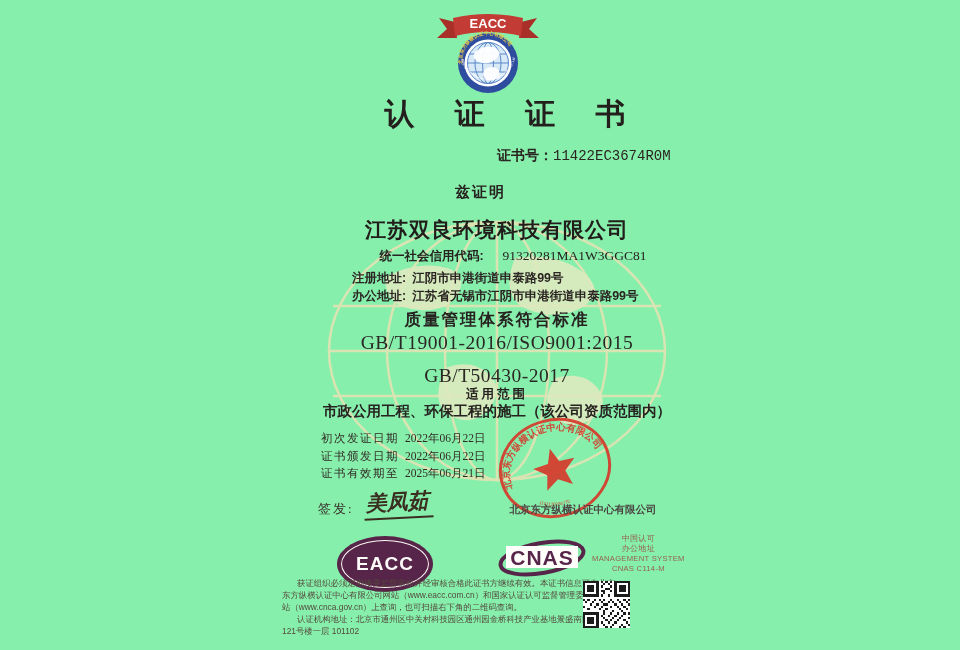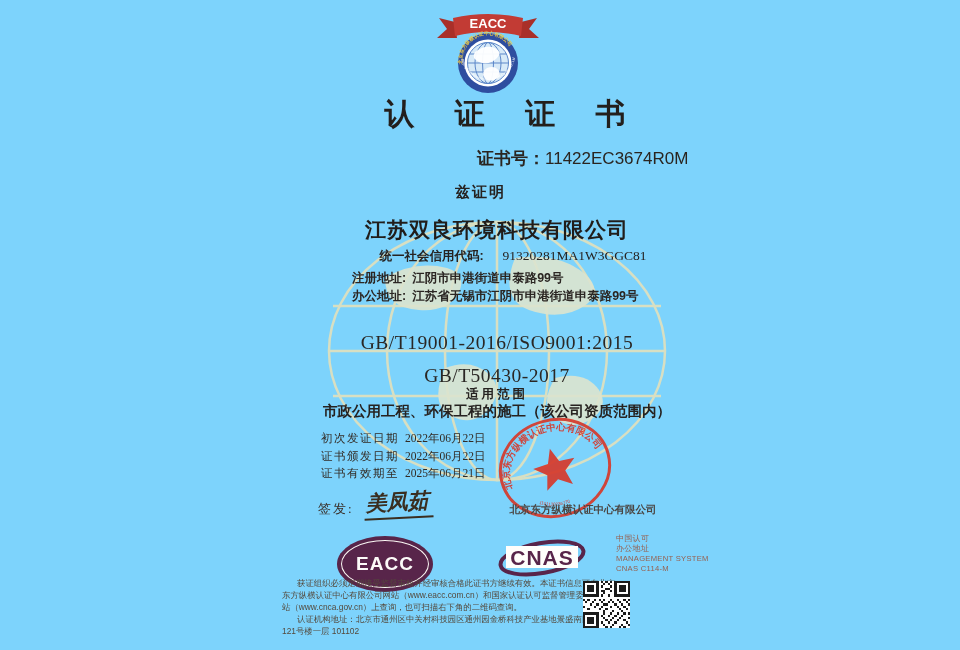--- a/index.html
+++ b/index.html
@@ -2,28 +2,28 @@
 <html><head>
 <meta charset="utf-8">
 <style>
   html,body{margin:0;padding:0;}
   body{
     width:960px;height:650px;overflow:hidden;position:relative;
     background:#ffffff;
     font-family:"Liberation Sans","DejaVu Sans",sans-serif;
     color:#262220;
   }
-  .page{position:absolute;left:0;top:0;width:960px;height:650px;background:#7dd3fc;}
+  .page{position:absolute;left:0;top:0;width:960px;height:650px;background:#86efac;}
   .abs{position:absolute;}
   .ctr{left:260px;width:474px;text-align:center;}
   .watermark{position:absolute;left:325px;top:218px;z-index:0;opacity:.8;}
   .z{z-index:2;}
 
   .title{margin:0;font-size:30px;font-weight:bold;letter-spacing:16px;padding-left:16px;color:#231f1c;top:94px;}
-  .cert-no{left:477px;top:147px;font-family:Liberation Sans, sans-serif;font-size:17px;color:#2a2520;}
+  .cert-no{left:497px;top:147px;font-family:Liberation Mono, monospace;font-size:14px;color:#2a2520;}
   .cert-no .lbl{font-weight:bold;}
   .intro{left:455px;top:183px;font-size:15px;font-weight:bold;letter-spacing:2px;}
   .company{top:216px;font-size:21px;font-weight:bold;letter-spacing:1px;color:#211d1a;}
   .credit{top:248px;padding-left:16px;font-size:12.5px;font-weight:bold;}
   .credit .val{font-family:"Liberation Serif","DejaVu Serif",serif;font-weight:normal;font-size:13.5px;margin-left:19px;}
   .addr{left:352px;top:269px;font-size:12.5px;font-weight:bold;line-height:18px;color:#2b2623;}
   .addr .v{margin-left:6px;}
   .std-head{top:309px;font-size:16.5px;font-weight:bold;letter-spacing:2px;}
   .std-line{font-family:"Liberation Serif","DejaVu Serif",serif;font-size:19.5px;color:#2a2724;letter-spacing:.5px;}
   .s1{top:332px;} .s2{top:365px;}
@@ -37,21 +37,21 @@
     font-size:21px;color:#3a2e20;margin-left:10px;transform:rotate(-3deg) translateY(-4px);border-bottom:2px solid #3a2e20;padding:0 4px 1px 2px;}
   .seal{left:494px;top:416px;opacity:.92;}
   .seal-company{left:503px;top:503px;width:160px;font-size:10.5px;font-weight:bold;color:#4a4542;text-align:center;}
 
   .eacc-oval{left:337px;top:536px;width:96px;height:56px;background:#58254a;border-radius:50%;
     display:flex;align-items:center;justify-content:center;}
   .eacc-oval::after{content:"";position:absolute;inset:4px;border:1.6px solid #fbf7f4;border-radius:50%;}
   .eacc-oval .t{color:#fdfbf9;font-weight:800;font-size:19px;letter-spacing:1px;}
 
   .cnas-logo{left:498px;top:534px;}
-  .cnas-lines{left:616px;top:534px;color:#96604f;font-size:8px;line-height:10px;letter-spacing:.3px;}
+  .cnas-lines{left:592px;top:534px;color:#96604f;font-size:8px;line-height:10px;letter-spacing:.3px;text-align:center;}
   .cnas-lines .en{font-size:7.6px;}
 
   .fine{left:282px;top:577px;width:392px;font-size:8.4px;line-height:12px;color:#54493c;}
   .fine .indent{text-indent:1.8em;}
   .qr{left:578px;top:581px;}
 </style>
 </head>
 <body>
 
 <div class="page">
@@ -125,20 +125,21 @@
 
   <div class="abs z addr">
     <div>
       <span>注册地址:</span><span class="v">江阴市申港街道申泰路99号</span>
     </div>
     <div>
       <span>办公地址:</span><span class="v">江苏省无锡市江阴市申港街道申泰路99号</span>
     </div>
   </div>
 
+  <div class="abs ctr z std-head">质量管理体系符合标准</div>
   <div class="abs ctr z std-line s1">GB/T19001-2016/ISO9001:2015</div>
   <div class="abs ctr z std-line s2">GB/T50430-2017</div>
 
   <div class="abs ctr z scope-head">适用范围</div>
   <div class="abs ctr z scope-text">市政公用工程、环保工程的施工（该公司资质范围内）</div>
 
   <div class="abs z dates">
     <div>
       <span class="dl">初次发证日期</span><span>2022年06月22日</span>
     </div>

